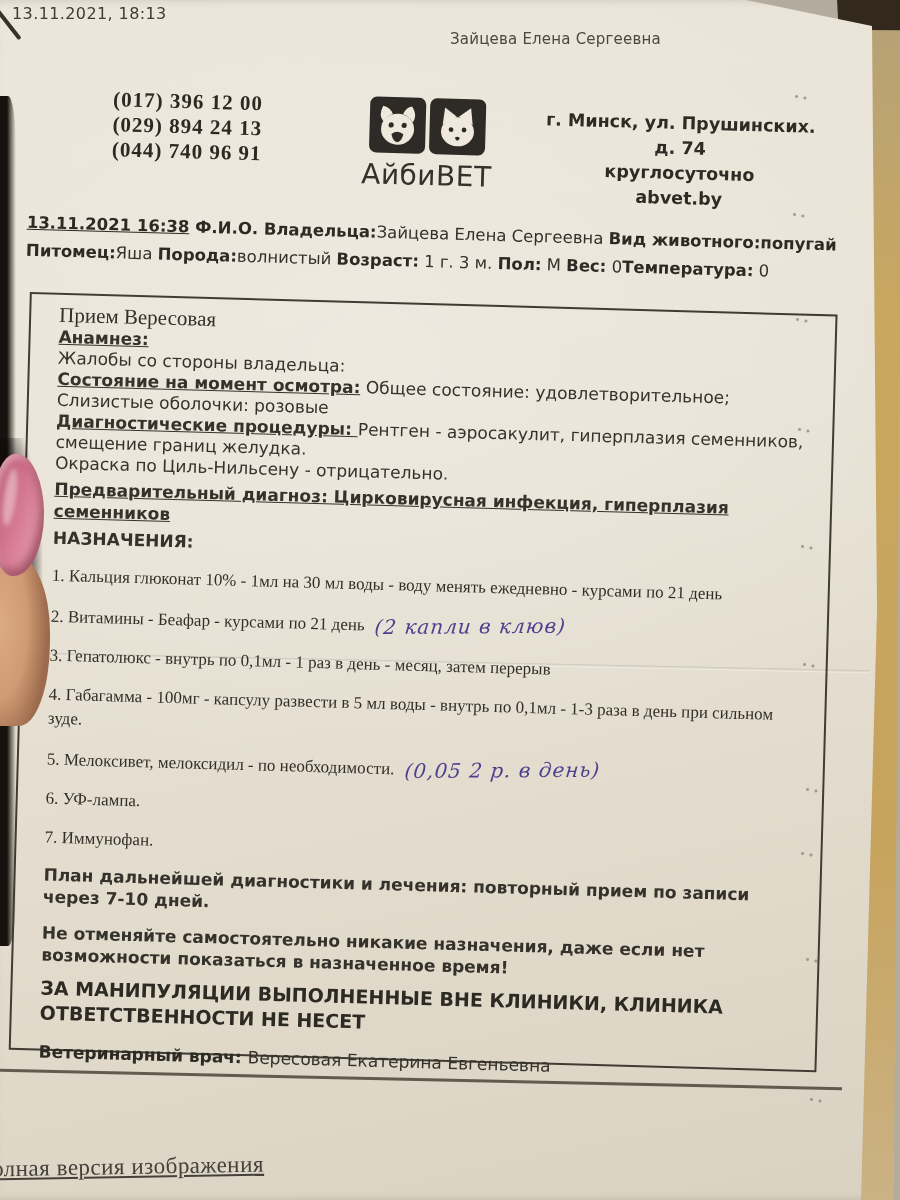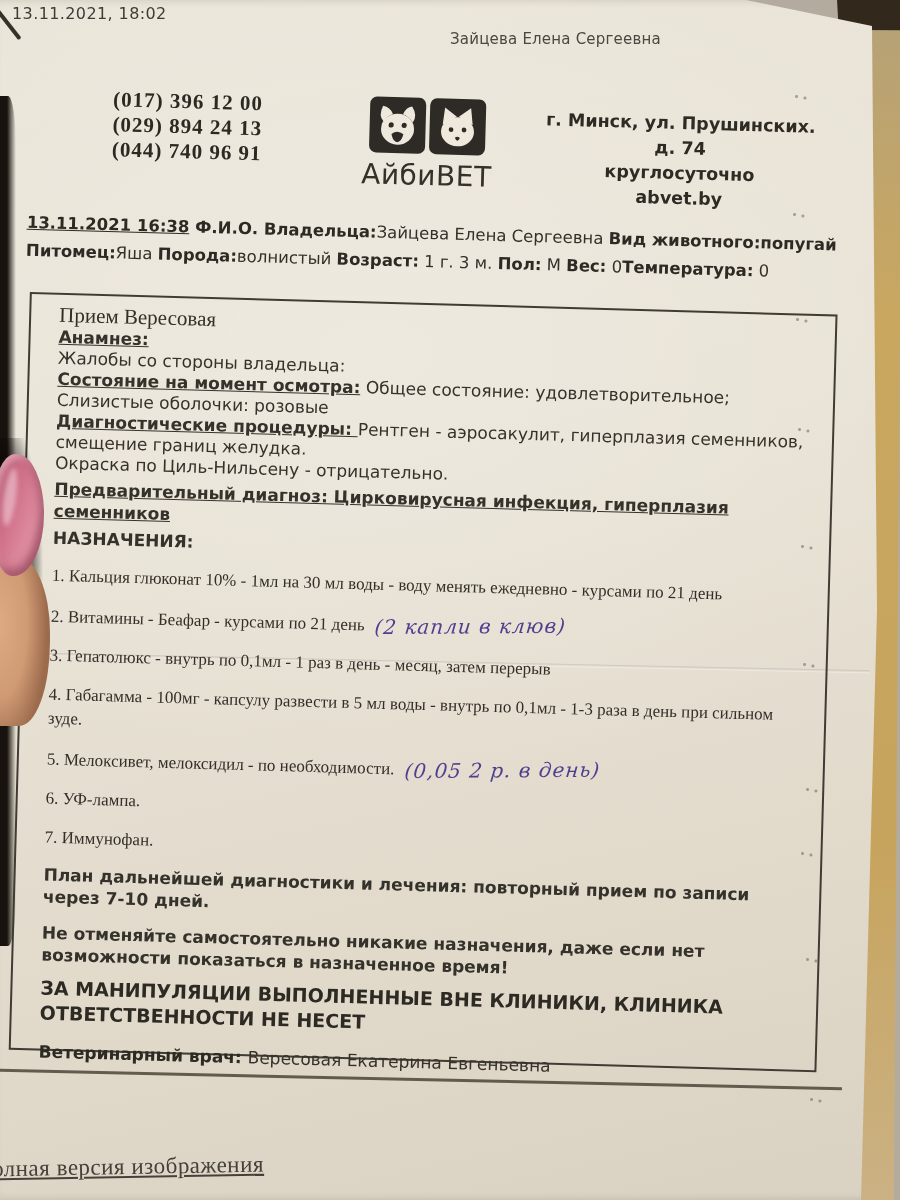--- a/index.html
+++ b/index.html
@@ -185,17 +185,17 @@
   <div class="speck" style="left:806px;top:958px"></div>
   <div class="speck" style="left:810px;top:1098px"></div>
 
   <div class="finger">
     <div class="finger-shadow"></div>
     <div class="finger-skin"></div>
     <div class="finger-nail"></div>
   </div>
 
   <div class="corner-stroke"></div>
-  <div class="timestamp">13.11.2021, 18:02</div>
+  <div class="timestamp">13.11.2021, 18:13</div>
   <div class="sender-name">Зайцева Елена Сергеевна</div>
   <a class="full-link">олная версия изображения</a>
 
 </div>
 
 </body></html>

